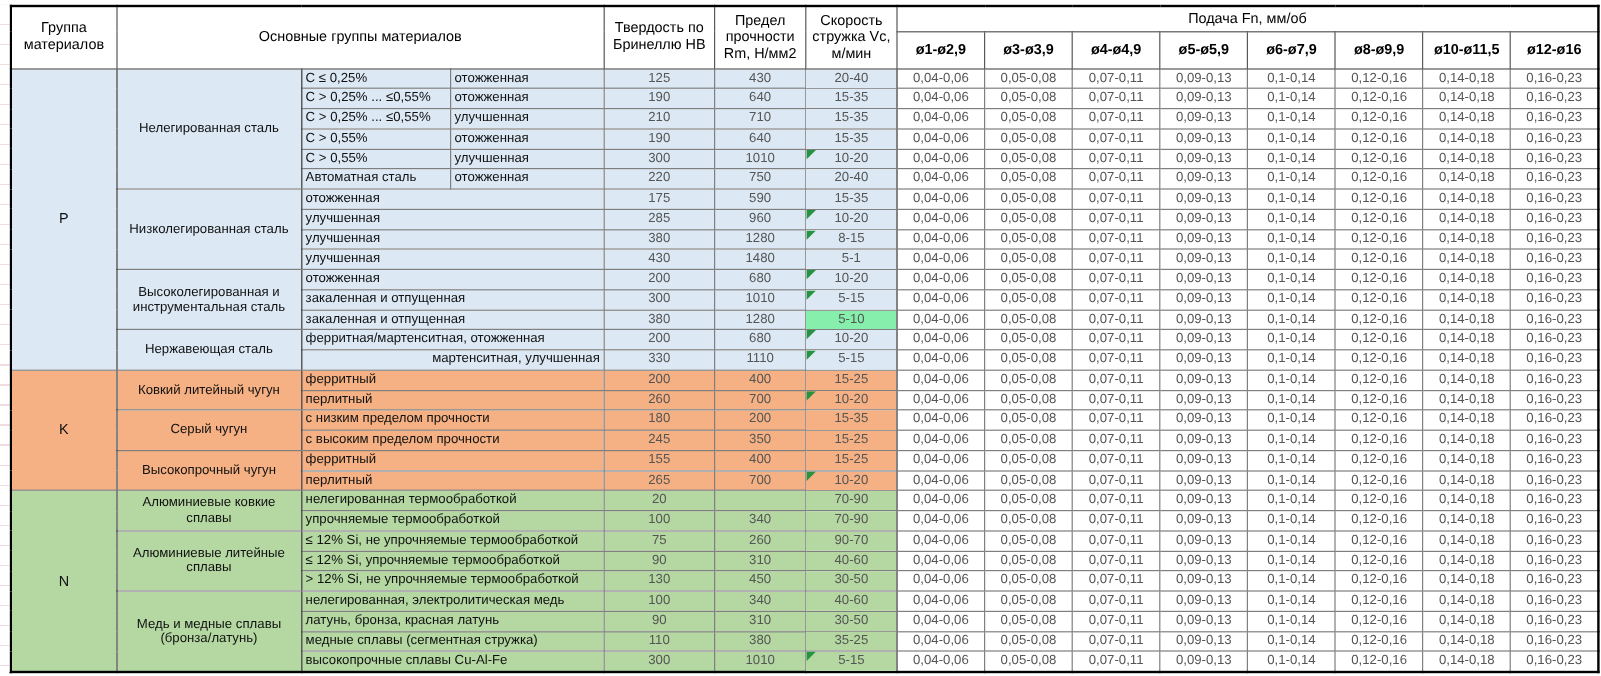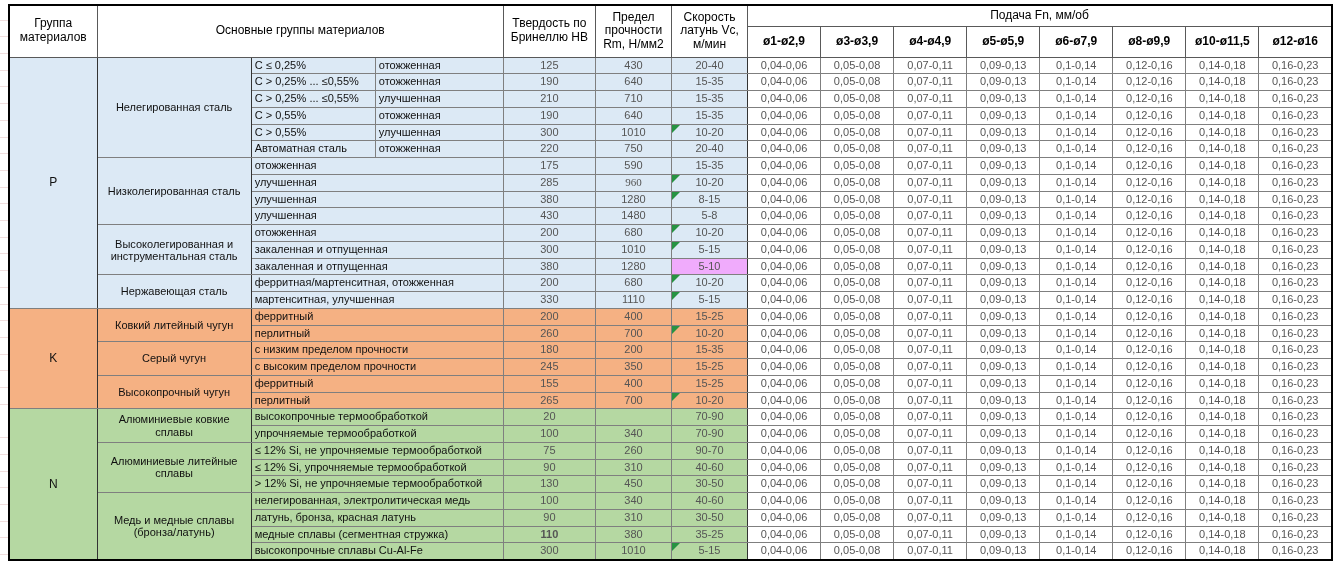--- a/index.html
+++ b/index.html
@@ -60,21 +60,21 @@
         <col style="width:73px">
         <col style="width:73px">
         <col style="width:73px">
     </colgroup>
     <thead>
       <tr class="toprow">
         <th rowspan="2">Группа материалов</th>
         <th rowspan="2" colspan="3">Основные группы материалов</th>
         <th rowspan="2">Твердость по Бринеллю HB</th>
         <th rowspan="2">Предел прочности Rm, Н/мм2</th>
-        <th rowspan="2">Скорость латунь Vc, м/мин</th>
+        <th rowspan="2">Скорость стружка Vc, м/мин</th>
         <th colspan="8">Подача Fn, мм/об</th>
       </tr>
       <tr class="diarow">
         <th class="dia">ø1-ø2,9</th>
         <th class="dia">ø3-ø3,9</th>
         <th class="dia">ø4-ø4,9</th>
         <th class="dia">ø5-ø5,9</th>
         <th class="dia">ø6-ø7,9</th>
         <th class="dia">ø8-ø9,9</th>
         <th class="dia">ø10-ø11,5</th>
@@ -185,21 +185,21 @@
           <td class="num feed">0,07-0,11</td>
           <td class="num feed">0,09-0,13</td>
           <td class="num feed">0,1-0,14</td>
           <td class="num feed">0,12-0,16</td>
           <td class="num feed">0,14-0,18</td>
           <td class="num feed">0,16-0,23</td>
         </tr>
         <tr>
           <td class="desc" colspan="2" style="background-color: rgb(220, 233, 245);">улучшенная</td>
           <td class="num" style="background-color: rgb(220, 233, 245);">285</td>
-          <td class="num" style="background-color: rgb(220, 233, 245); font-family: Liberation Serif, serif;">960</td>
+          <td class="num" style="background-color: rgb(220, 233, 245);">960</td>
           <td class="num vc" style="background-color: rgb(220, 233, 245);">10-20<span class="flag" style="border-top-color: rgb(39, 147, 66);"></span></td>
           <td class="num feed">0,04-0,06</td>
           <td class="num feed">0,05-0,08</td>
           <td class="num feed">0,07-0,11</td>
           <td class="num feed">0,09-0,13</td>
           <td class="num feed">0,1-0,14</td>
           <td class="num feed">0,12-0,16</td>
           <td class="num feed">0,14-0,18</td>
           <td class="num feed">0,16-0,23</td>
         </tr>
@@ -214,21 +214,21 @@
           <td class="num feed">0,09-0,13</td>
           <td class="num feed">0,1-0,14</td>
           <td class="num feed">0,12-0,16</td>
           <td class="num feed">0,14-0,18</td>
           <td class="num feed">0,16-0,23</td>
         </tr>
         <tr>
           <td class="desc" colspan="2" style="background-color: rgb(220, 233, 245);">улучшенная</td>
           <td class="num" style="background-color: rgb(220, 233, 245);">430</td>
           <td class="num" style="background-color: rgb(220, 233, 245);">1480</td>
-          <td class="num vc" style="background-color: rgb(220, 233, 245);">5-8</td>
+          <td class="num vc" style="background-color: rgb(220, 233, 245);">5-1</td>
           <td class="num feed">0,04-0,06</td>
           <td class="num feed">0,05-0,08</td>
           <td class="num feed">0,07-0,11</td>
           <td class="num feed">0,09-0,13</td>
           <td class="num feed">0,1-0,14</td>
           <td class="num feed">0,12-0,16</td>
           <td class="num feed">0,14-0,18</td>
           <td class="num feed">0,16-0,23</td>
         </tr>
         <tr class="s-start">
@@ -257,21 +257,21 @@
           <td class="num feed">0,09-0,13</td>
           <td class="num feed">0,1-0,14</td>
           <td class="num feed">0,12-0,16</td>
           <td class="num feed">0,14-0,18</td>
           <td class="num feed">0,16-0,23</td>
         </tr>
         <tr>
           <td class="desc" colspan="2" style="background-color: rgb(220, 233, 245);">закаленная и отпущенная</td>
           <td class="num" style="background-color: rgb(220, 233, 245);">380</td>
           <td class="num" style="background-color: rgb(220, 233, 245);">1280</td>
-          <td class="num vc" style="background-color: #f0abfc;">5-10</td>
+          <td class="num vc" style="background-color: #86efac;">5-10</td>
           <td class="num feed">0,04-0,06</td>
           <td class="num feed">0,05-0,08</td>
           <td class="num feed">0,07-0,11</td>
           <td class="num feed">0,09-0,13</td>
           <td class="num feed">0,1-0,14</td>
           <td class="num feed">0,12-0,16</td>
           <td class="num feed">0,14-0,18</td>
           <td class="num feed">0,16-0,23</td>
         </tr>
         <tr class="s-start">
@@ -283,21 +283,21 @@
           <td class="num feed">0,04-0,06</td>
           <td class="num feed">0,05-0,08</td>
           <td class="num feed">0,07-0,11</td>
           <td class="num feed">0,09-0,13</td>
           <td class="num feed">0,1-0,14</td>
           <td class="num feed">0,12-0,16</td>
           <td class="num feed">0,14-0,18</td>
           <td class="num feed">0,16-0,23</td>
         </tr>
         <tr>
-          <td class="desc" colspan="2" style="background-color: rgb(220, 233, 245);">мартенситная, улучшенная</td>
+          <td class="desc" colspan="2" style="background-color: rgb(220, 233, 245); text-align: right;">мартенситная, улучшенная</td>
           <td class="num" style="background-color: rgb(220, 233, 245);">330</td>
           <td class="num" style="background-color: rgb(220, 233, 245);">1110</td>
           <td class="num vc" style="background-color: rgb(220, 233, 245);">5-15<span class="flag" style="border-top-color: rgb(39, 147, 66);"></span></td>
           <td class="num feed">0,04-0,06</td>
           <td class="num feed">0,05-0,08</td>
           <td class="num feed">0,07-0,11</td>
           <td class="num feed">0,09-0,13</td>
           <td class="num feed">0,1-0,14</td>
           <td class="num feed">0,12-0,16</td>
           <td class="num feed">0,14-0,18</td>
@@ -387,21 +387,21 @@
           <td class="num feed">0,07-0,11</td>
           <td class="num feed">0,09-0,13</td>
           <td class="num feed">0,1-0,14</td>
           <td class="num feed">0,12-0,16</td>
           <td class="num feed">0,14-0,18</td>
           <td class="num feed">0,16-0,23</td>
         </tr>
         <tr class="g-start s-start">
           <td class="gcell" rowspan="9" style="background-color: rgb(181, 216, 162);">N</td>
           <td class="subcell" rowspan="2" style="background-color: rgb(181, 216, 162);">Алюминиевые ковкие сплавы</td>
-          <td class="desc" colspan="2" style="background-color: rgb(181, 216, 162);">высокопрочные термообработкой</td>
+          <td class="desc" colspan="2" style="background-color: rgb(181, 216, 162);">нелегированная термообработкой</td>
           <td class="num" style="background-color: rgb(181, 216, 162);">20</td>
           <td class="num" style="background-color: rgb(181, 216, 162);"></td>
           <td class="num vc" style="background-color: rgb(181, 216, 162);">70-90</td>
           <td class="num feed">0,04-0,06</td>
           <td class="num feed">0,05-0,08</td>
           <td class="num feed">0,07-0,11</td>
           <td class="num feed">0,09-0,13</td>
           <td class="num feed">0,1-0,14</td>
           <td class="num feed">0,12-0,16</td>
           <td class="num feed">0,14-0,18</td>
@@ -488,21 +488,21 @@
           <td class="num feed">0,05-0,08</td>
           <td class="num feed">0,07-0,11</td>
           <td class="num feed">0,09-0,13</td>
           <td class="num feed">0,1-0,14</td>
           <td class="num feed">0,12-0,16</td>
           <td class="num feed">0,14-0,18</td>
           <td class="num feed">0,16-0,23</td>
         </tr>
         <tr>
           <td class="desc" colspan="2" style="background-color: rgb(181, 216, 162);">медные сплавы (сегментная стружка)</td>
-          <td class="num" style="background-color: rgb(181, 216, 162); font-weight: bold;">110</td>
+          <td class="num" style="background-color: rgb(181, 216, 162);">110</td>
           <td class="num" style="background-color: rgb(181, 216, 162);">380</td>
           <td class="num vc" style="background-color: rgb(181, 216, 162);">35-25</td>
           <td class="num feed">0,04-0,06</td>
           <td class="num feed">0,05-0,08</td>
           <td class="num feed">0,07-0,11</td>
           <td class="num feed">0,09-0,13</td>
           <td class="num feed">0,1-0,14</td>
           <td class="num feed">0,12-0,16</td>
           <td class="num feed">0,14-0,18</td>
           <td class="num feed">0,16-0,23</td>

